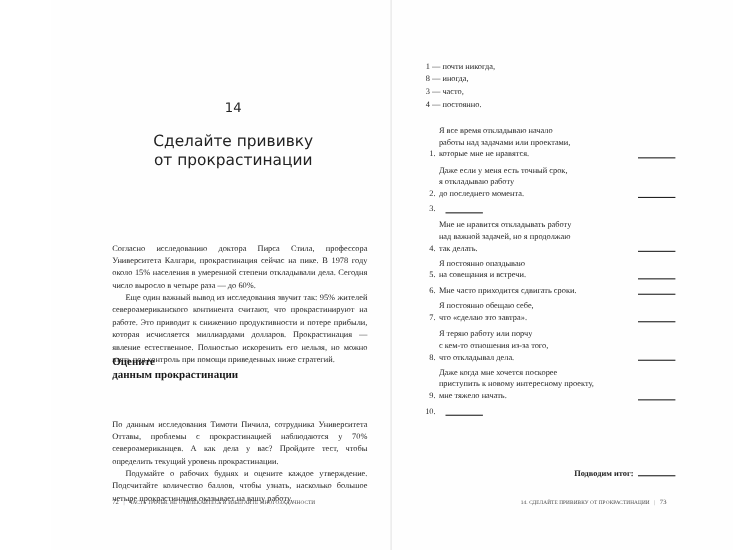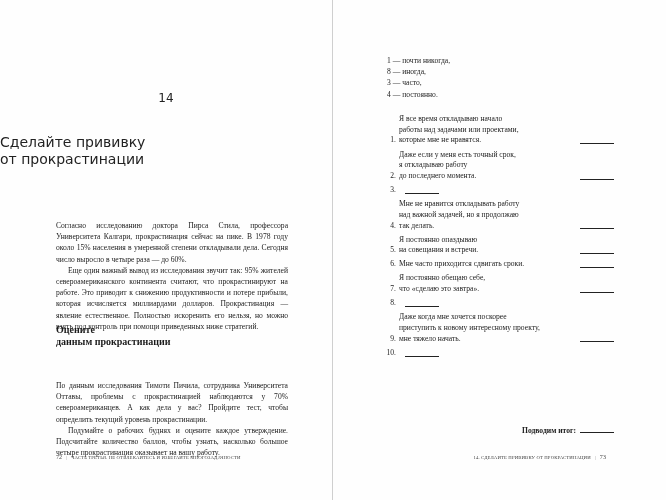--- a/index.html
+++ b/index.html
@@ -1,32 +1,32 @@
 <!DOCTYPE html>
 <html><head>
 <meta charset="utf-8">
 <style>
   html, body { margin: 0; padding: 0; }
   body {
     width: 666px; height: 500px; background: #ffffff; position: relative; overflow: hidden;
     font-family: "Liberation Serif", "DejaVu Serif", serif; color: #1d1d1d;
   }
-  .spread { position: absolute; inset: 0; display: flex; }
+  .spread { position: absolute; inset: 0; display: flex; padding-left: 46px; }
   .page { position: relative; width: 332px; height: 500px; background: #fefefe; }
   .page.right { width: 333px; }
   .gutter { width: 1px; height: 500px; background: #cfcfcf; }
 
   
   .chapter-num {
     position: absolute; top: 91px; left: 0; width: 332px; text-align: center;
     font-family: "DejaVu Sans", sans-serif; font-size: 12px; color: #222;
   }
   .chapter-title {
-    position: absolute; top: 121px; left: 0; width: 332px; 
-    font-family: "DejaVu Sans", sans-serif; font-size: 14px; line-height: 17px; color: #222; margin-top: 13px;
+    position: absolute; top: 121px; left: 0; width: 332px; text-align: center;
+    font-family: "DejaVu Sans", sans-serif; font-size: 14px; line-height: 17px; color: #222;
   }
   .body-text {
     position: absolute; left: 56px; width: 232px;
     font-size: 7.6px; line-height: 11.2px; text-align: justify; color: #222; margin-top: 30px;
   }
   .body-text p { margin: 0; }
   .body-text p.indent { text-indent: 12px; }
   .para1 { top: 190px; }
   .section-heading {
     position: absolute; top: 324px; left: 56px; width: 232px;
@@ -132,20 +132,23 @@
       <span class="blank"></span>
     </div>
   <div class="q">
       <span class="qn">7.</span>
       <span class="qt">Я постоянно обещаю себе,
 что «сделаю это завтра».</span>
       <span class="blank"></span>
     </div>
   <div class="q">
       <span class="qn">8.</span>
+      <span class="qt">Я теряю работу или порчу
+с кем-то отношения из-за того,
+что откладывал дела.</span>
       <span class="blank"></span>
     </div>
   <div class="q">
       <span class="qn">9.</span>
       <span class="qt">Даже когда мне хочется поскорее
 приступить к новому интересному проекту,
 мне тяжело начать.</span>
       <span class="blank"></span>
     </div>
   <div class="q">

